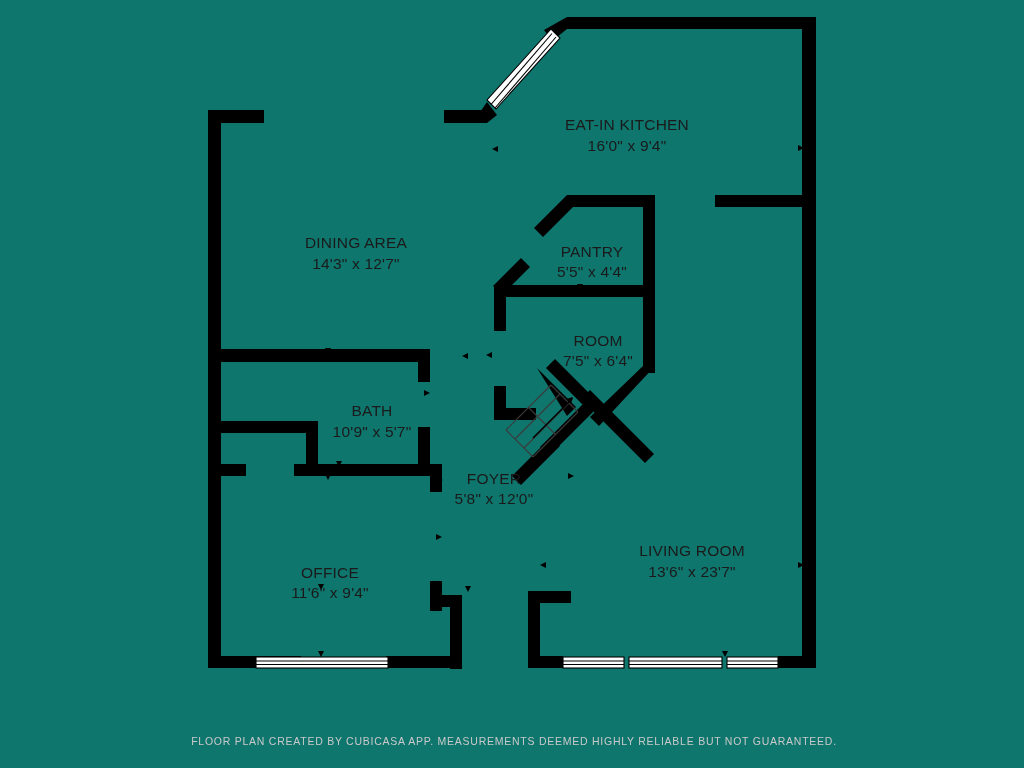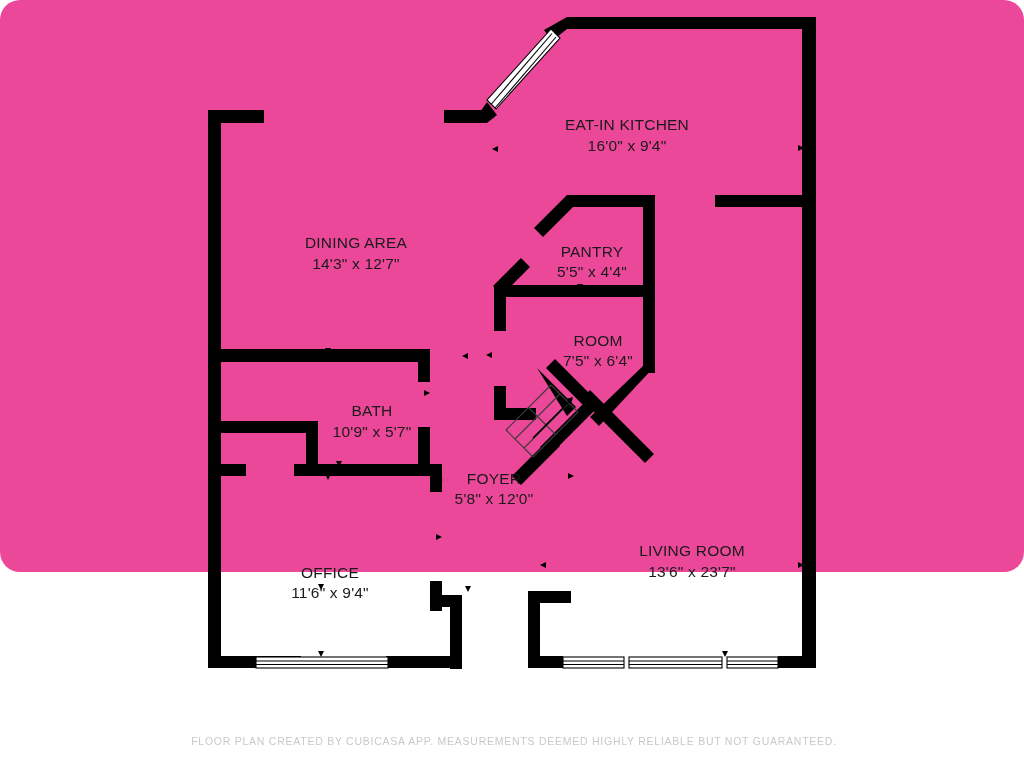--- a/index.html
+++ b/index.html
@@ -9,23 +9,22 @@
     width: 1024px;
     height: 768px;
     overflow: hidden;
   }
   body {
     font-family: "Liberation Sans", sans-serif;
   }
   #plan-root {
     position: relative;
     width: 1024px;
-    height: 572px;
-    background: #ec4899;
-    border-radius: 20px;
+    height: 768px;
+    background: #0f766e;
   }
   svg#floorplan {
     position: absolute;
     left: 0;
     top: 0;
     width: 1024px;
     height: 768px;
     display: block;
   }
   .room-name {

